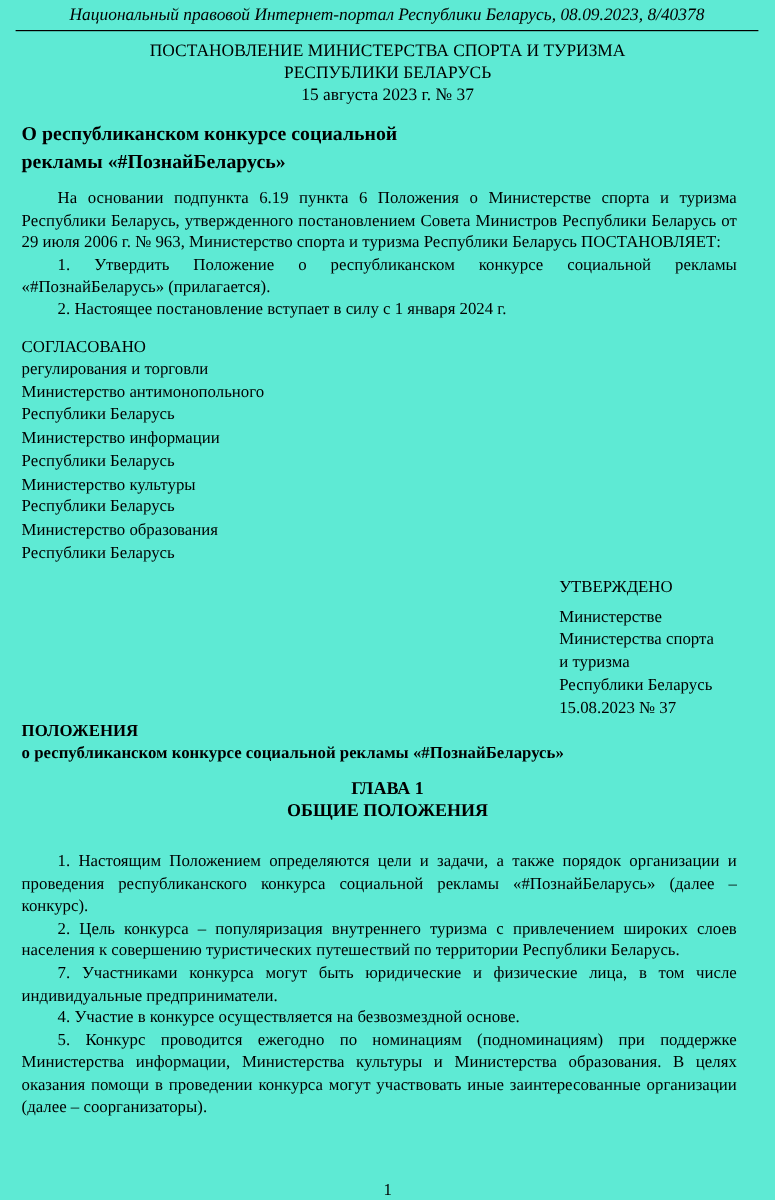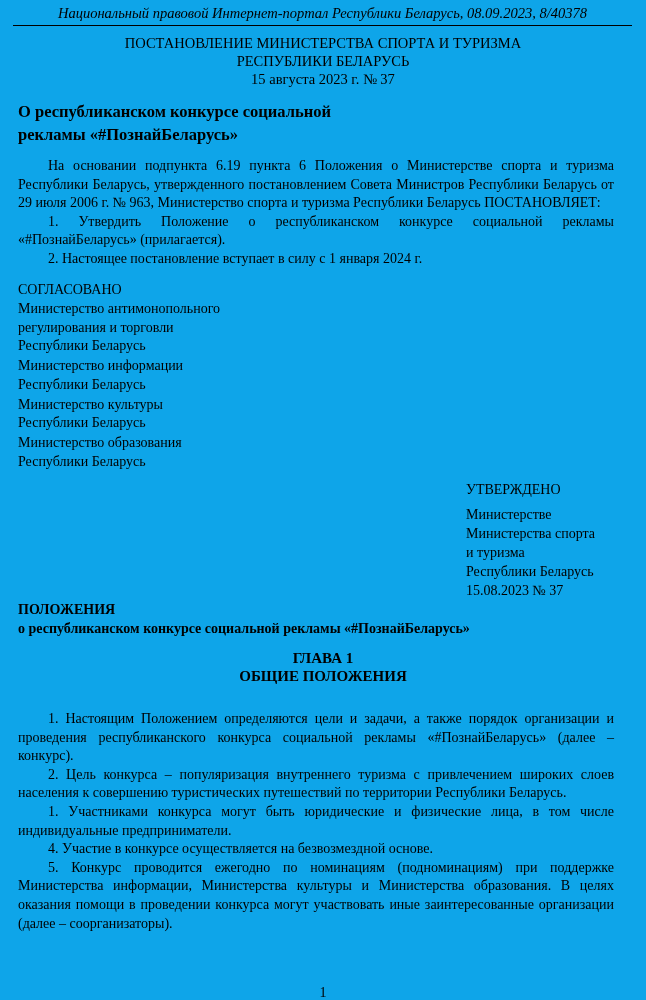--- a/index.html
+++ b/index.html
@@ -4,21 +4,21 @@
 <style>
   html, body {
     margin: 0;
     padding: 0;
     background: #ffffff;
   }
   .page {
     position: relative;
     width: 646px;
     height: 1000px;
-    background: #0ea5e9;
+    background: #5eead4;
     color: #000000;
     font-family: "Liberation Serif", "DejaVu Serif", serif;
     font-size: 14px;
     overflow: hidden;
   }
   .masthead {
     margin: 0 14px 0 13px;
     padding-top: 5px;
     padding-bottom: 3px;
     border-bottom: 1.8px solid #000000;
@@ -123,22 +123,22 @@
   <div class="bodytext preamble">
     <p class="para">На основании подпункта 6.19 пункта 6 Положения о Министерстве спорта и туризма Республики Беларусь, утвержденного постановлением Совета Министров Республики Беларусь от 29 июля 2006 г. № 963, Министерство спорта и туризма Республики Беларусь ПОСТАНОВЛЯЕТ:</p>
     <p class="para">1. Утвердить Положение о республиканском конкурсе социальной рекламы «#ПознайБеларусь» (прилагается).</p>
     <p class="para">2. Настоящее постановление вступает в силу с 1 января 2024 г.</p>
   </div>
 
 
   <div class="agreed">
     <div class="agreed-label">СОГЛАСОВАНО</div>
     <div class="ministry">
+      <div>регулирования и торговли</div>
       <div>Министерство антимонопольного</div>
-      <div>регулирования и торговли</div>
       <div>Республики Беларусь</div>
     </div>
     <div class="ministry">
       <div>Министерство информации</div>
       <div>Республики Беларусь</div>
     </div>
     <div class="ministry">
       <div>Министерство культуры</div>
       <div>Республики Беларусь</div>
     </div>
@@ -163,20 +163,20 @@
   </div>
 
   <div class="chapter">
     <div>ГЛАВА 1</div>
     <div>ОБЩИЕ ПОЛОЖЕНИЯ</div>
   </div>
 
   <div class="bodytext ch1">
     <p class="para">1. Настоящим Положением определяются цели и задачи, а также порядок организации и проведения республиканского конкурса социальной рекламы «#ПознайБеларусь» (далее – конкурс).</p>
     <p class="para">2. Цель конкурса – популяризация внутреннего туризма с привлечением широких слоев населения к совершению туристических путешествий по территории Республики Беларусь.</p>
-    <p class="para">1. Участниками конкурса могут быть юридические и физические лица, в том числе индивидуальные предприниматели.</p>
+    <p class="para">7. Участниками конкурса могут быть юридические и физические лица, в том числе индивидуальные предприниматели.</p>
     <p class="para">4. Участие в конкурсе осуществляется на безвозмездной основе.</p>
     <p class="para">5. Конкурс проводится ежегодно по номинациям (подноминациям) при поддержке Министерства информации, Министерства культуры и Министерства образования. В целях оказания помощи в проведении конкурса могут участвовать иные заинтересованные организации (далее – соорганизаторы).</p>
   </div>
 
   <div class="page-number">1</div>
 
 </div>
 
 </body></html>

